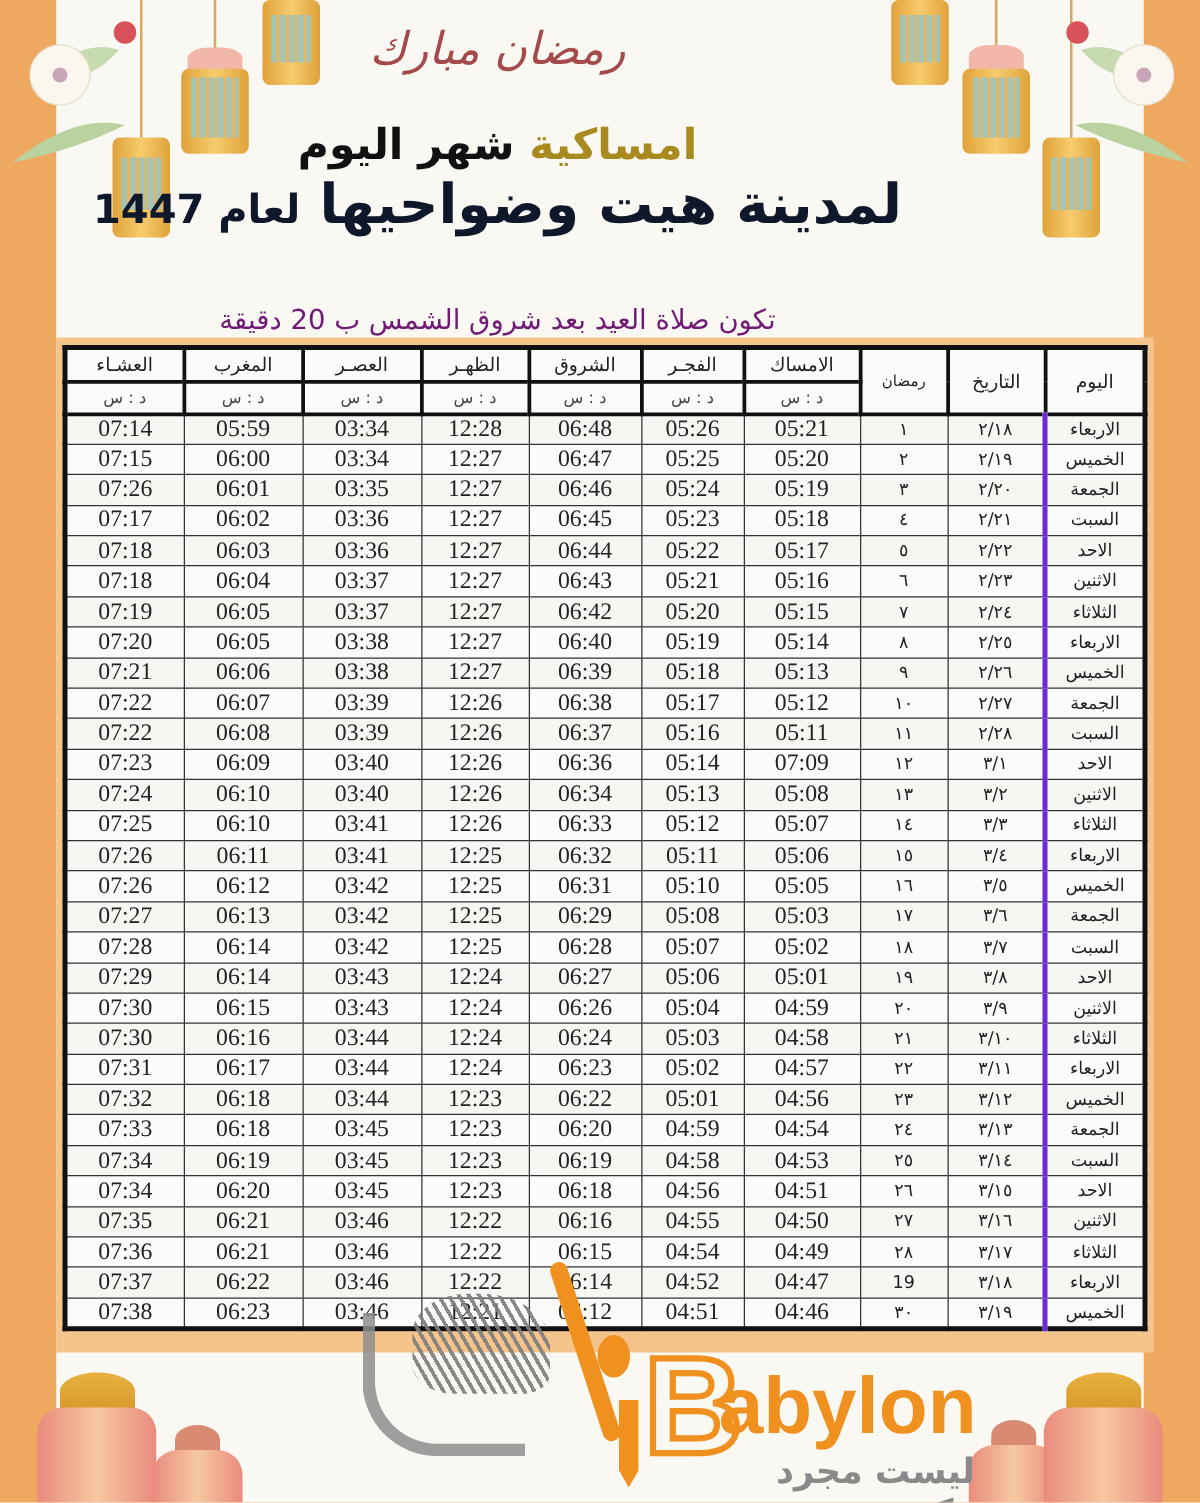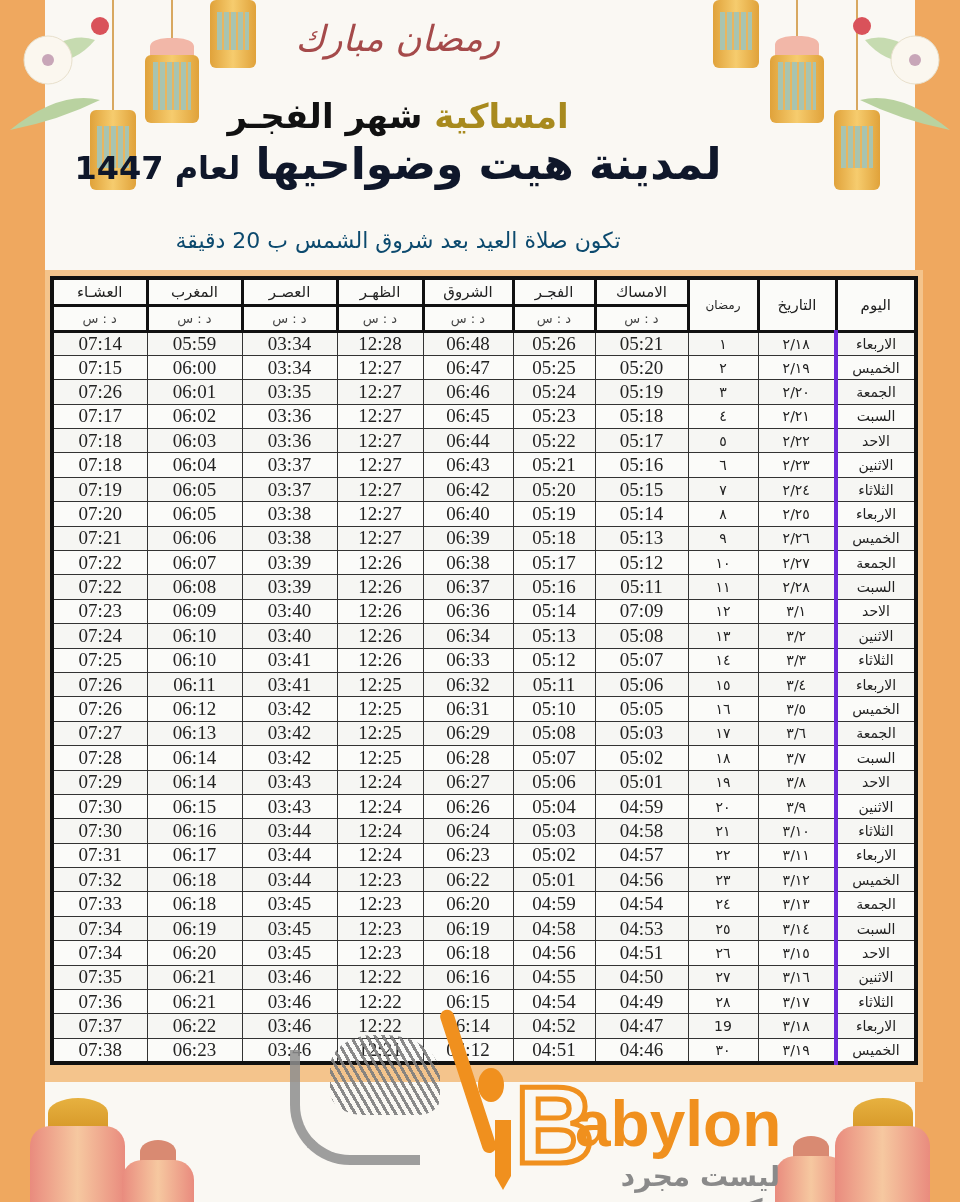--- a/index.html
+++ b/index.html
@@ -35,21 +35,21 @@
   .title-block { position: absolute; left: 0; width: 796px; text-align: center; direction: rtl; }
   .ramadan-mubarak {
     top: 18px; font-family: "DejaVu Serif", serif; font-size: 36px; color: #a54a4a;
     font-style: italic;
   }
   .line1 { top: 96px; font-size: 34px; font-weight: bold; }
   .line1 .gold { color: #a88a1e; }
   .line1 .black { color: #111; }
   .line2 { top: 138px; font-size: 44px; font-weight: bold; color: #0f172a; }
   .line2 .small { font-size: 32px; }
-  .note { top: 228px; font-size: 22px; color: #0c4a6e; }
+  .note { top: 244px; font-size: 22px; color: #701a75; }
 
   
   .table-wrap {
     position: absolute; left: 45px; top: 270px; width: 878px; height: 812px;
     background: #f4c48c; padding: 6px 5px 6px 5px;
   }
   table.imsakiya {
     width: 100%; border-collapse: collapse; background: #fbfbf9;
     border: 4px solid #111; direction: rtl; table-layout: fixed;
   }
@@ -142,21 +142,21 @@
   <path d="M140 130 Q90 90 50 100 Q90 120 140 130Z" fill="#b9d2a0"></path>
   <path d="M120 60 Q80 30 55 40 Q80 70 120 60Z" fill="#c6dbb0"></path>
   <circle cx="105" cy="60" r="24" fill="#fbf7ef" stroke="#e8e0cc"></circle>
   <circle cx="105" cy="60" r="6" fill="#c8a6b8"></circle>
   <circle cx="52" cy="26" r="9" fill="#d9525a"></circle>
 </svg>
 
 <div class="title-block ramadan-mubarak">رمضان مبارك</div>
 <div class="title-block line1">
   <span class="gold">امساكية</span>
-  <span class="black">شهر الفجـر</span>
+  <span class="black">شهر اليوم</span>
 </div>
 <div class="title-block line2">
   <span>لمدينة هيت وضواحيها</span>
   <span class="small">لعام 1447</span>
 </div>
 <div class="title-block note">تكون صلاة العيد بعد شروق الشمس ب 20 دقيقة</div>
 
 <div class="table-wrap">
   <table class="imsakiya">
     <colgroup>

